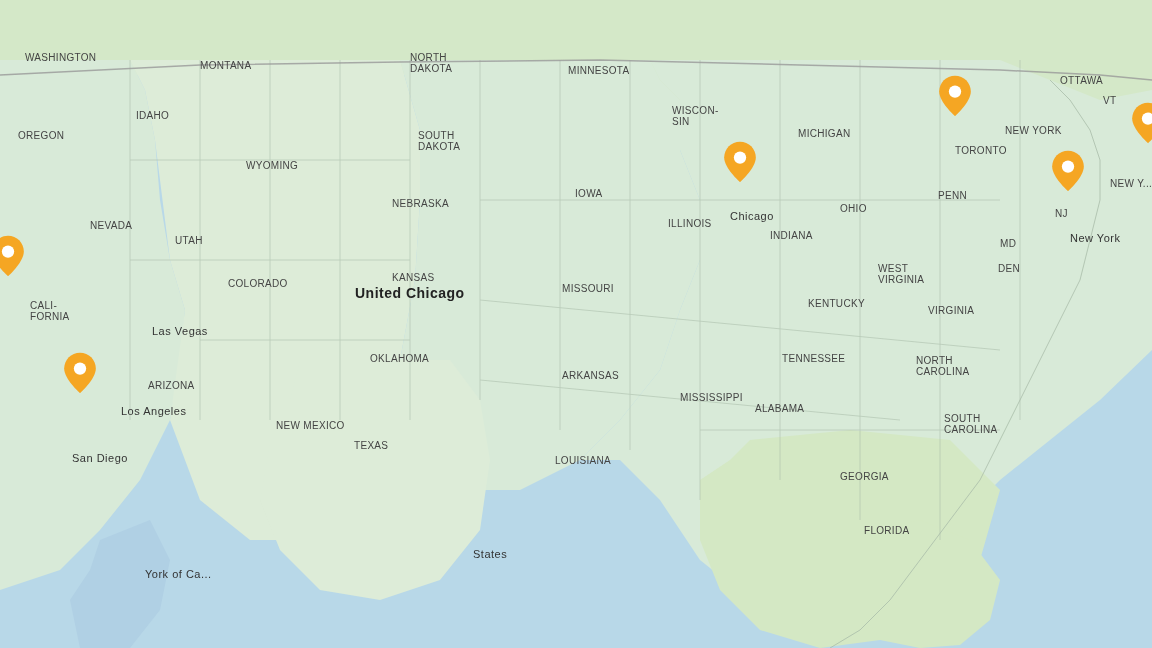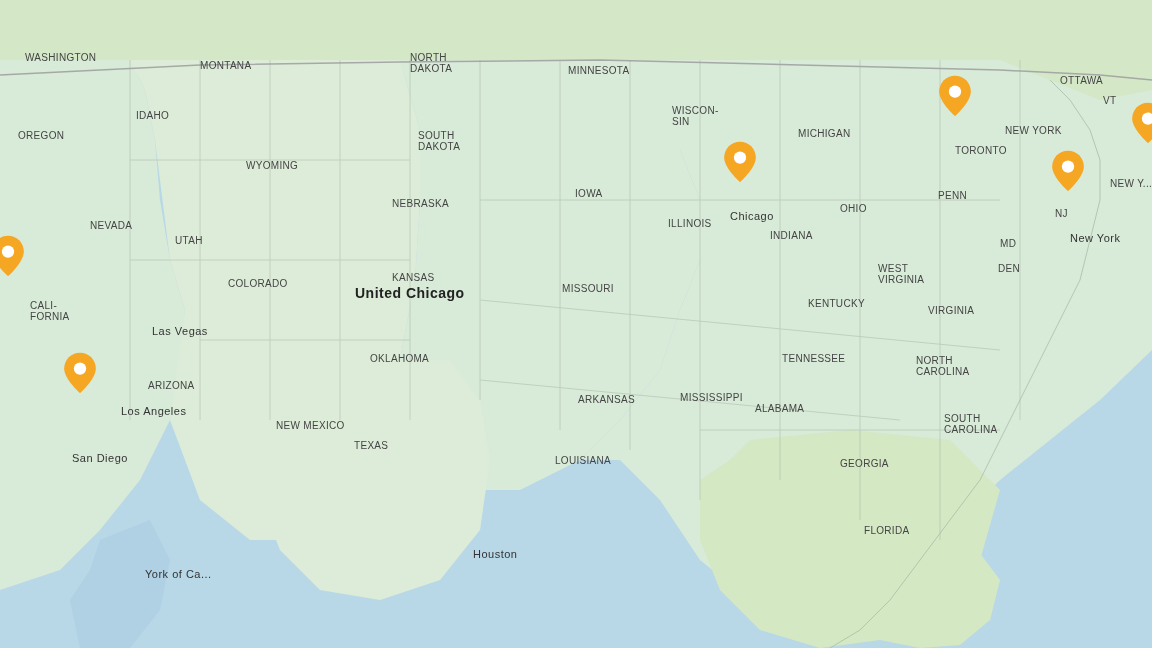--- a/index.html
+++ b/index.html
@@ -154,52 +154,52 @@
   <span class="map-label small" style="left:276px; top:420px;">NEW MEXICO</span>
   <span class="map-label small" style="left:410px; top:52px;">NORTH<br>DAKOTA</span>
   <span class="map-label small" style="left:418px; top:130px;">SOUTH<br>DAKOTA</span>
   <span class="map-label small" style="left:392px; top:198px;">NEBRASKA</span>
   <span class="map-label small" style="left:392px; top:272px;">KANSAS</span>
   <span class="map-label small" style="left:370px; top:353px;">OKLAHOMA</span>
   <span class="map-label small" style="left:354px; top:440px;">TEXAS</span>
   <span class="map-label small" style="left:568px; top:65px;text-align:right;">MINNESOTA</span>
   <span class="map-label small" style="left:575px; top:188px;">IOWA</span>
   <span class="map-label small" style="left:562px; top:283px;">MISSOURI</span>
-  <span class="map-label small" style="left:578px; top:370px;margin-top:24px;">ARKANSAS</span>
+  <span class="map-label small" style="left:562px; top:370px;">ARKANSAS</span>
   <span class="map-label small" style="left:555px; top:455px;">LOUISIANA</span>
   <span class="map-label small" style="left:672px; top:105px;">WISCON-<br>SIN</span>
   <span class="map-label small" style="left:668px; top:218px;">ILLINOIS</span>
   <span class="map-label small" style="left:798px; top:128px;">MICHIGAN</span>
   <span class="map-label small" style="left:770px; top:230px;">INDIANA</span>
   <span class="map-label small" style="left:840px; top:203px;">OHIO</span>
   <span class="map-label small" style="left:808px; top:298px;">KENTUCKY</span>
   <span class="map-label small" style="left:782px; top:353px;">TENNESSEE</span>
   <span class="map-label small" style="left:680px; top:392px;">MISSISSIPPI</span>
   <span class="map-label small" style="left:755px; top:403px;">ALABAMA</span>
-  <span class="map-label small" style="left:840px; top:458px;">GEORGIA</span>
+  <span class="map-label small" style="left:840px; top:471px;">GEORGIA</span>
   <span class="map-label small" style="left:864px; top:525px;">FLORIDA</span>
   <span class="map-label small" style="left:878px; top:263px;">WEST<br>VIRGINIA</span>
   <span class="map-label small" style="left:928px; top:305px;">VIRGINIA</span>
   <span class="map-label small" style="left:938px; top:190px;">PENN</span>
   <span class="map-label small" style="left:1005px; top:125px;">NEW YORK</span>
   <span class="map-label small" style="left:916px; top:355px;">NORTH<br>CAROLINA</span>
   <span class="map-label small" style="left:944px; top:413px;">SOUTH<br>CAROLINA</span>
   <span class="map-label small" style="left:1000px; top:238px;">MD</span>
   <span class="map-label small" style="left:1055px; top:208px;">NJ</span>
   <span class="map-label small" style="left:998px; top:263px;">DEN</span>
   <span class="map-label small" style="left:1060px; top:75px;">Ottawa</span>
   <span class="map-label small" style="left:955px; top:145px;">Toronto</span>
   <span class="map-label small" style="left:1103px; top:95px;">VT</span>
 
   <span class="map-label bold" style="left:355px; top:285px;">United Chicago</span>
 
   <span class="map-label city" style="left:94px; top:405px;padding-left:27px;">Los Angeles</span>
   <span class="map-label city" style="left:72px; top:452px;">San Diego</span>
   <span class="map-label city" style="left:152px; top:325px;">Las Vegas</span>
-  <span class="map-label city" style="left:473px; top:548px;">Houston</span>
+  <span class="map-label city" style="left:473px; top:548px;">States</span>
   <span class="map-label city" style="left:730px; top:210px;">Chicago</span>
   <span class="map-label city" style="left:1070px; top:232px;">New York</span>
   <span class="map-label small" style="left:1110px; top:178px;">New Y...</span>
   <span class="map-label city" style="left:145px; top:568px;">York of Ca...</span>
 
   <div class="map-pin" style="left:80px; top:395px;">
     <svg viewBox="0 0 40 50" xmlns="http://www.w3.org/2000/svg">
       <path d="M20 2 C10 2 2 10 2 20 C2 32 20 48 20 48 C20 48 38 32 38 20 C38 10 30 2 20 2 Z" fill="#f5a623" stroke="none"></path>
       <circle cx="20" cy="20" r="7" fill="white"></circle>
     </svg>

